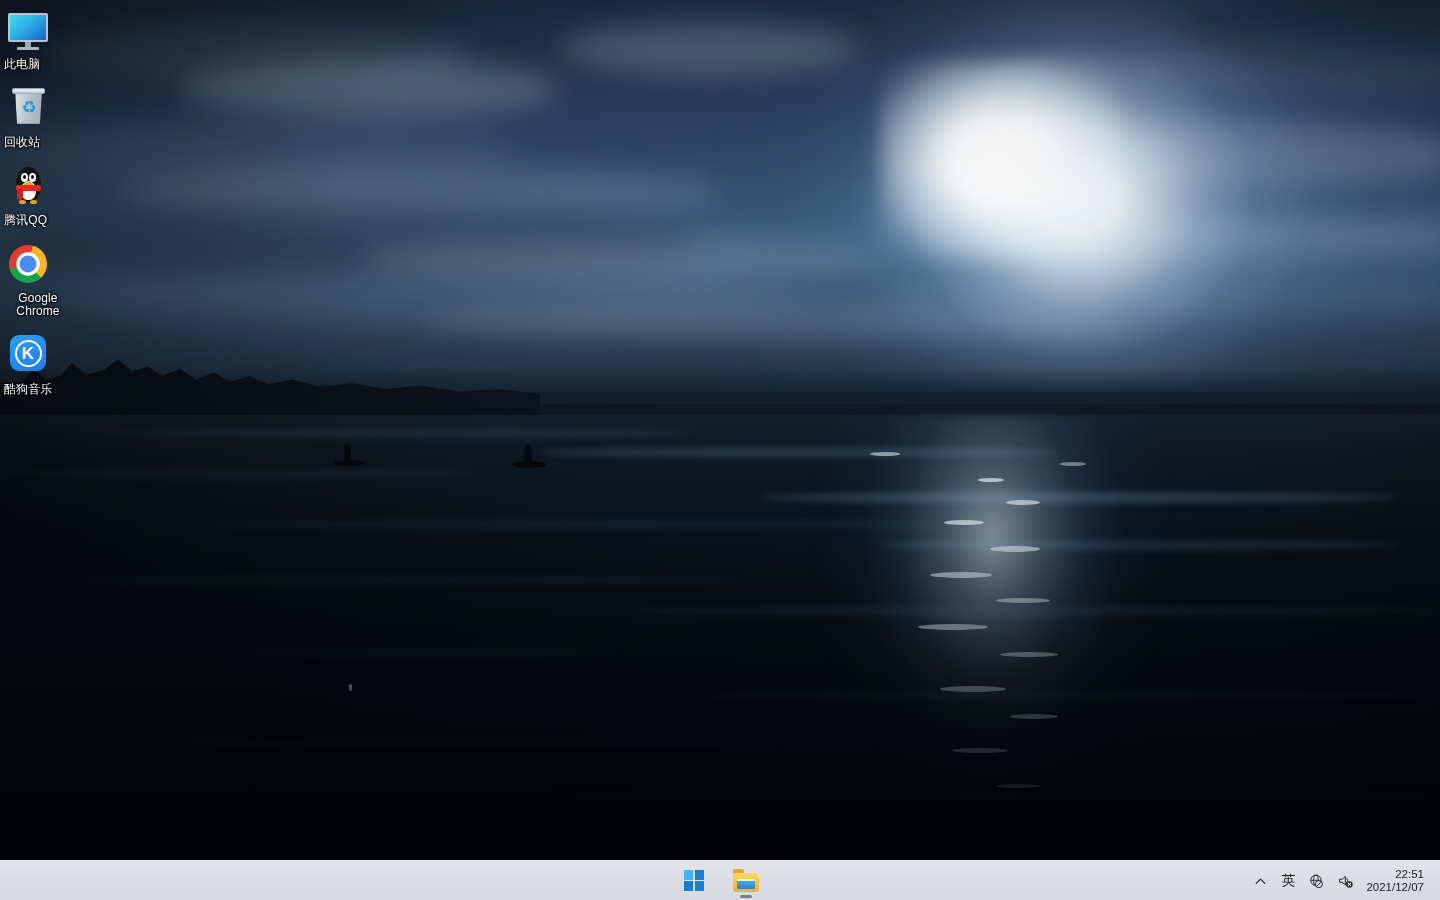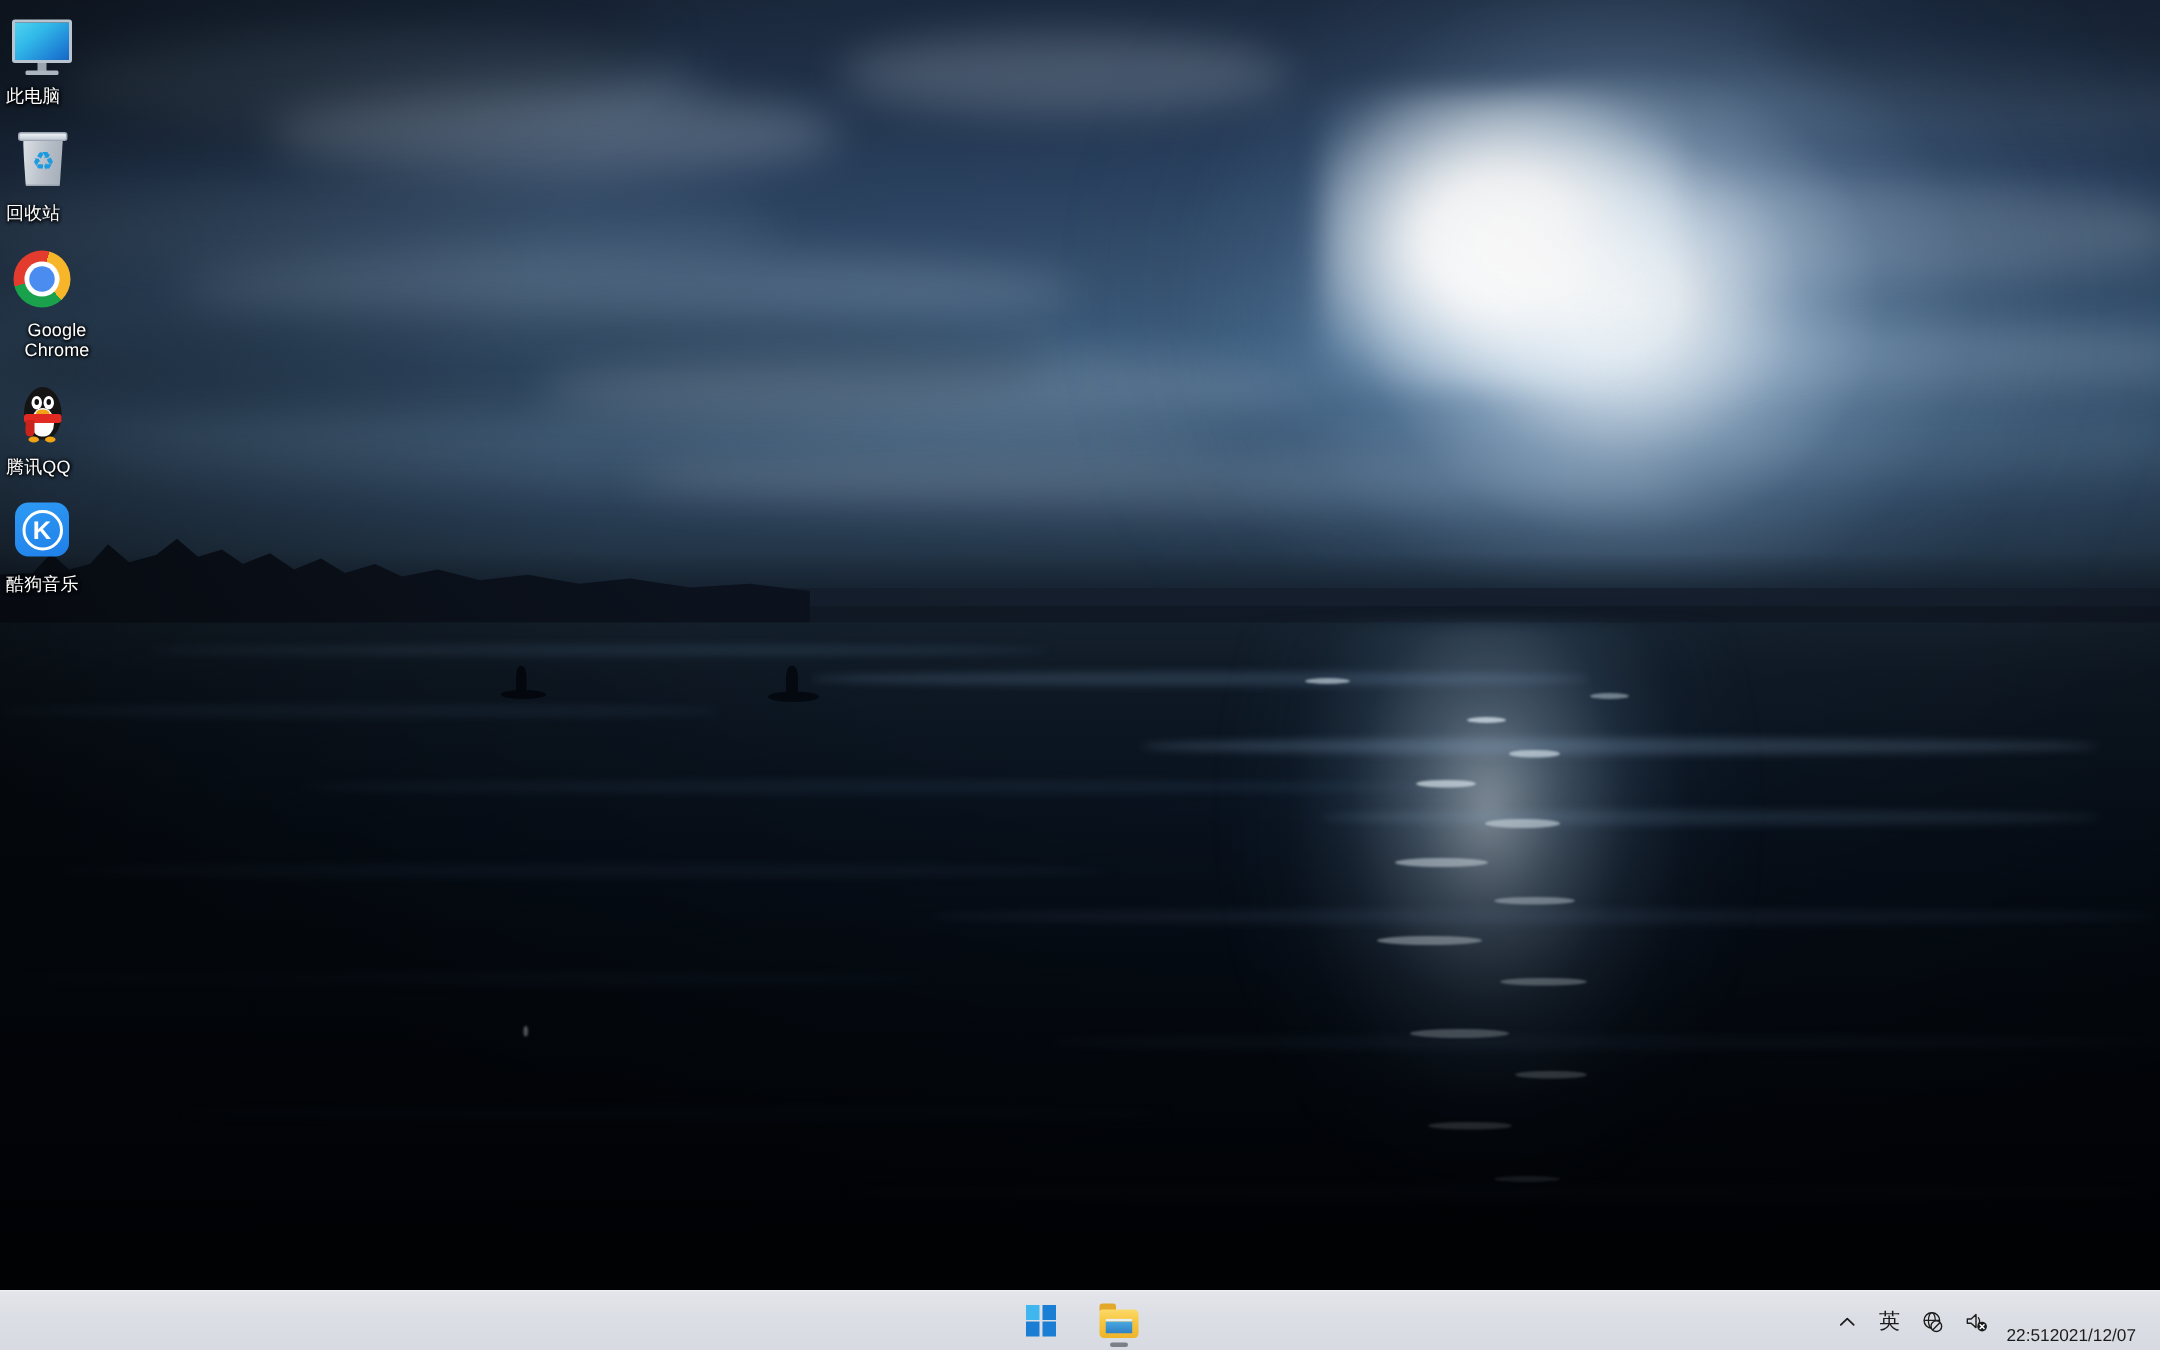--- a/index.html
+++ b/index.html
@@ -311,21 +311,21 @@
     display:flex; align-items:center; gap:0px; padding-right:6px;
   }
   .tray-item {
     height:34px; min-width:28px; padding:0 6px; border-radius:4px;
     display:flex; align-items:center; justify-content:center;
     color:#1c1c1c; font-size:13px; cursor:default;
   }
   .tray-item.ime { font-size:14px; }
   #clock {
     height:34px; padding:0 10px 0 6px; border-radius:4px;
-    display:flex; flex-direction:row; align-items:flex-end; justify-content:center;
+    display:flex; flex-direction:column; align-items:flex-end; justify-content:center;
     color:#1c1c1c; font-size:11.5px; line-height:13px; cursor:default;
   }
 </style>
 </head>
 <body>
 
 <div id="desktop">
 
   <div class="sky"></div>
 
@@ -408,44 +408,44 @@
       <div class="glyph">
         <div class="ic-bin"></div>
         <div class="ic-bin-lid"></div>
         <div class="ic-bin-rec">♻</div>
       </div>
       <div class="label">回收站</div>
     </div>
 
     <div class="desk-icon">
       <div class="glyph">
-        <div class="ic-chrome"></div>
-      </div>
-      <div class="label">Google Chrome</div>
-    </div>
-
-    <div class="desk-icon">
-      <div class="glyph">
         <div class="ic-qq-body"></div>
         <div class="ic-qq-belly"></div>
         <div class="ic-qq-eye l"></div>
           <div class="ic-qq-eye r"></div>
         <div class="ic-qq-pupil l"></div>
           <div class="ic-qq-pupil r"></div>
         <div class="ic-qq-beak"></div>
         <div class="ic-qq-scarf"></div>
         <div class="ic-qq-scarf-tail"></div>
         <div class="ic-qq-foot l"></div>
           <div class="ic-qq-foot r"></div>
       </div>
       <div class="label">腾讯QQ</div>
     </div>
 
     <div class="desk-icon">
       <div class="glyph">
+        <div class="ic-chrome"></div>
+      </div>
+      <div class="label">Google Chrome</div>
+    </div>
+
+    <div class="desk-icon">
+      <div class="glyph">
         <div class="ic-kugou">
           <div class="ic-kugou-ring">K</div>
         </div>
       </div>
       <div class="label">酷狗音乐</div>
     </div>
 
   </div>
 </div>
 

